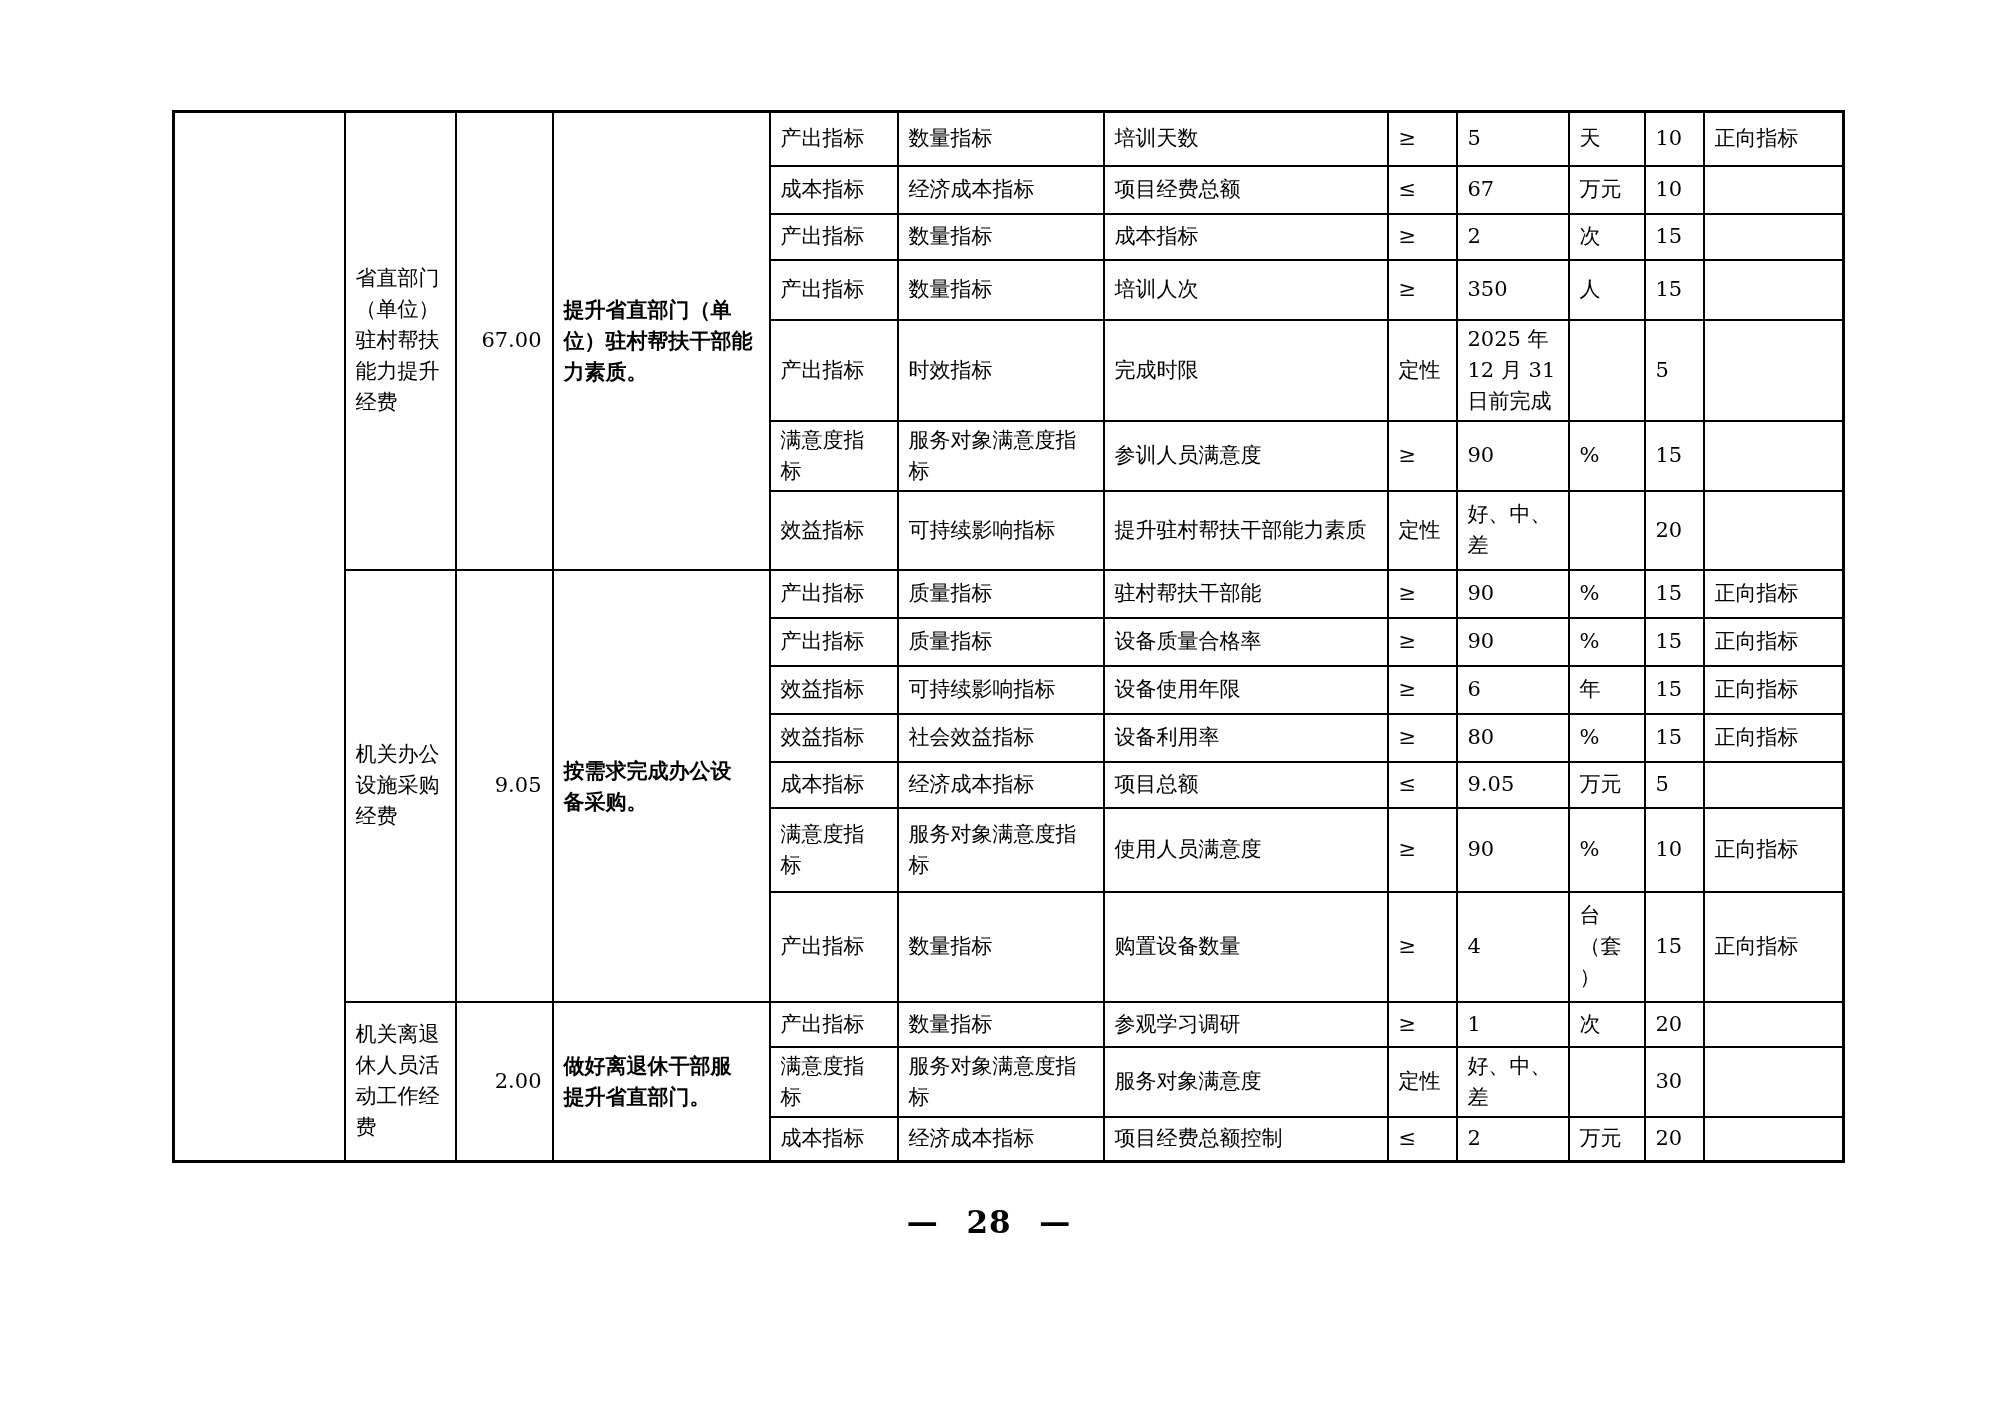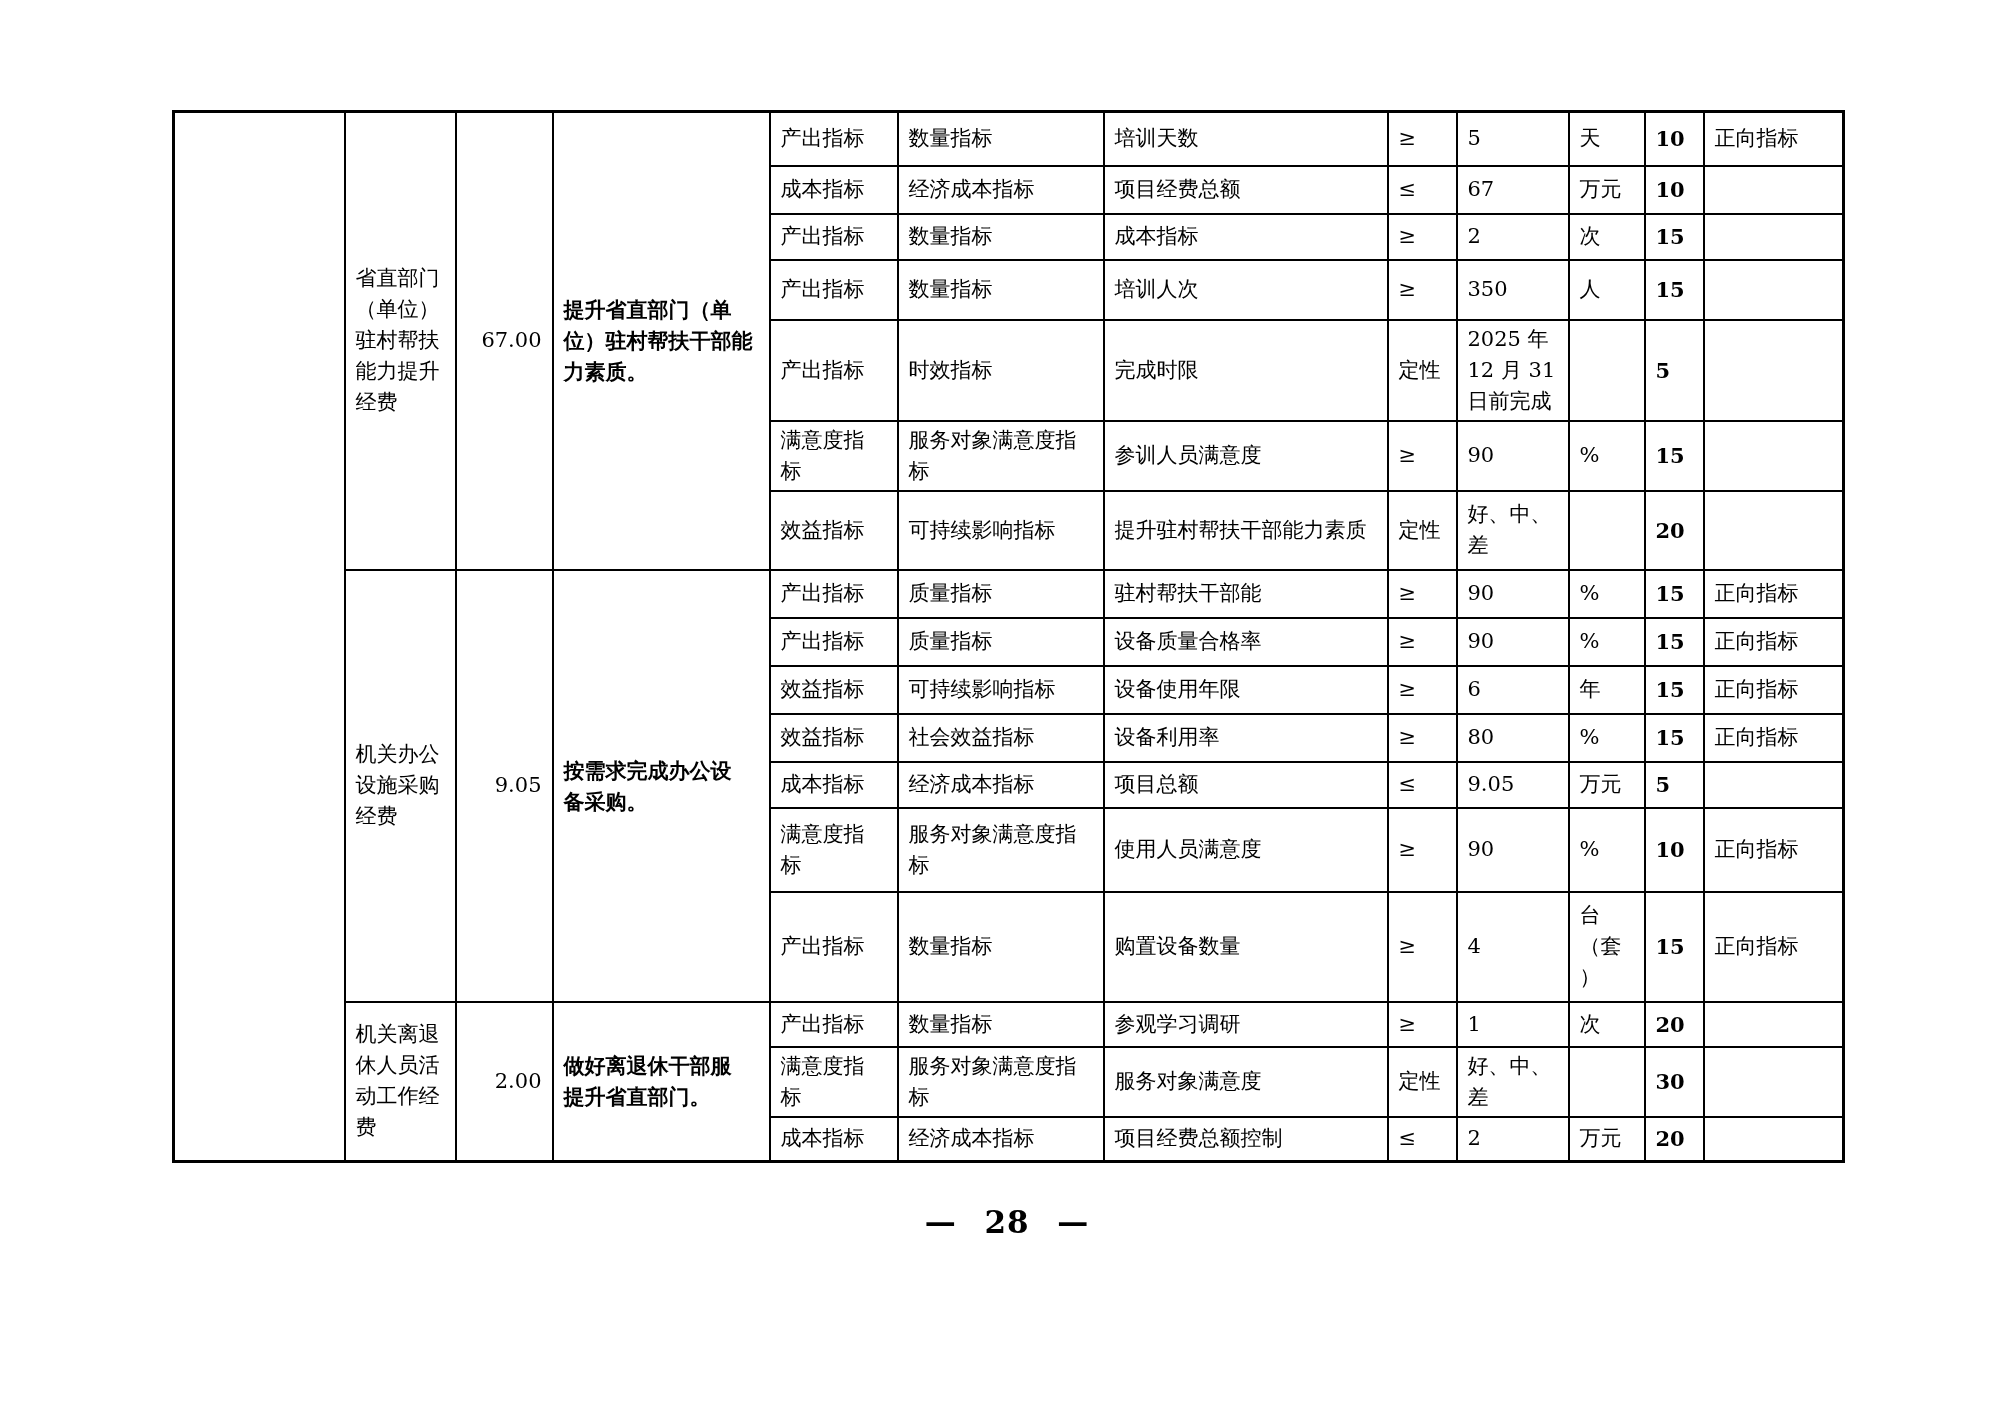--- a/index.html
+++ b/index.html
@@ -28,24 +28,24 @@
     vertical-align: middle;
     padding: 3px 10px;
     white-space: pre-line;
     overflow: hidden;
   }
   td.gtop { border-top: 3px solid #000; }
   td.proj { padding: 3px 12px; }
   td.budget { text-align: right; padding: 3px 4px; }
   td.obj { padding: 3px 12px; font-weight: bold; }
   td.rel { padding-left: 10px; }
-  td.weight { padding: 3px 6px 3px 13px; font-weight: bold; }
+  td.weight { padding: 3px 6px 3px 13px; }
   .footer {
     position: absolute;
-    left: 172px;
+    left: 154px;
     top: 1204px;
     width: 1670px;
     text-align: center;
     font-size: 31px;
     font-weight: bold;
     word-spacing: 16px;
     letter-spacing: 1px;
   }
 </style>
 </head>

